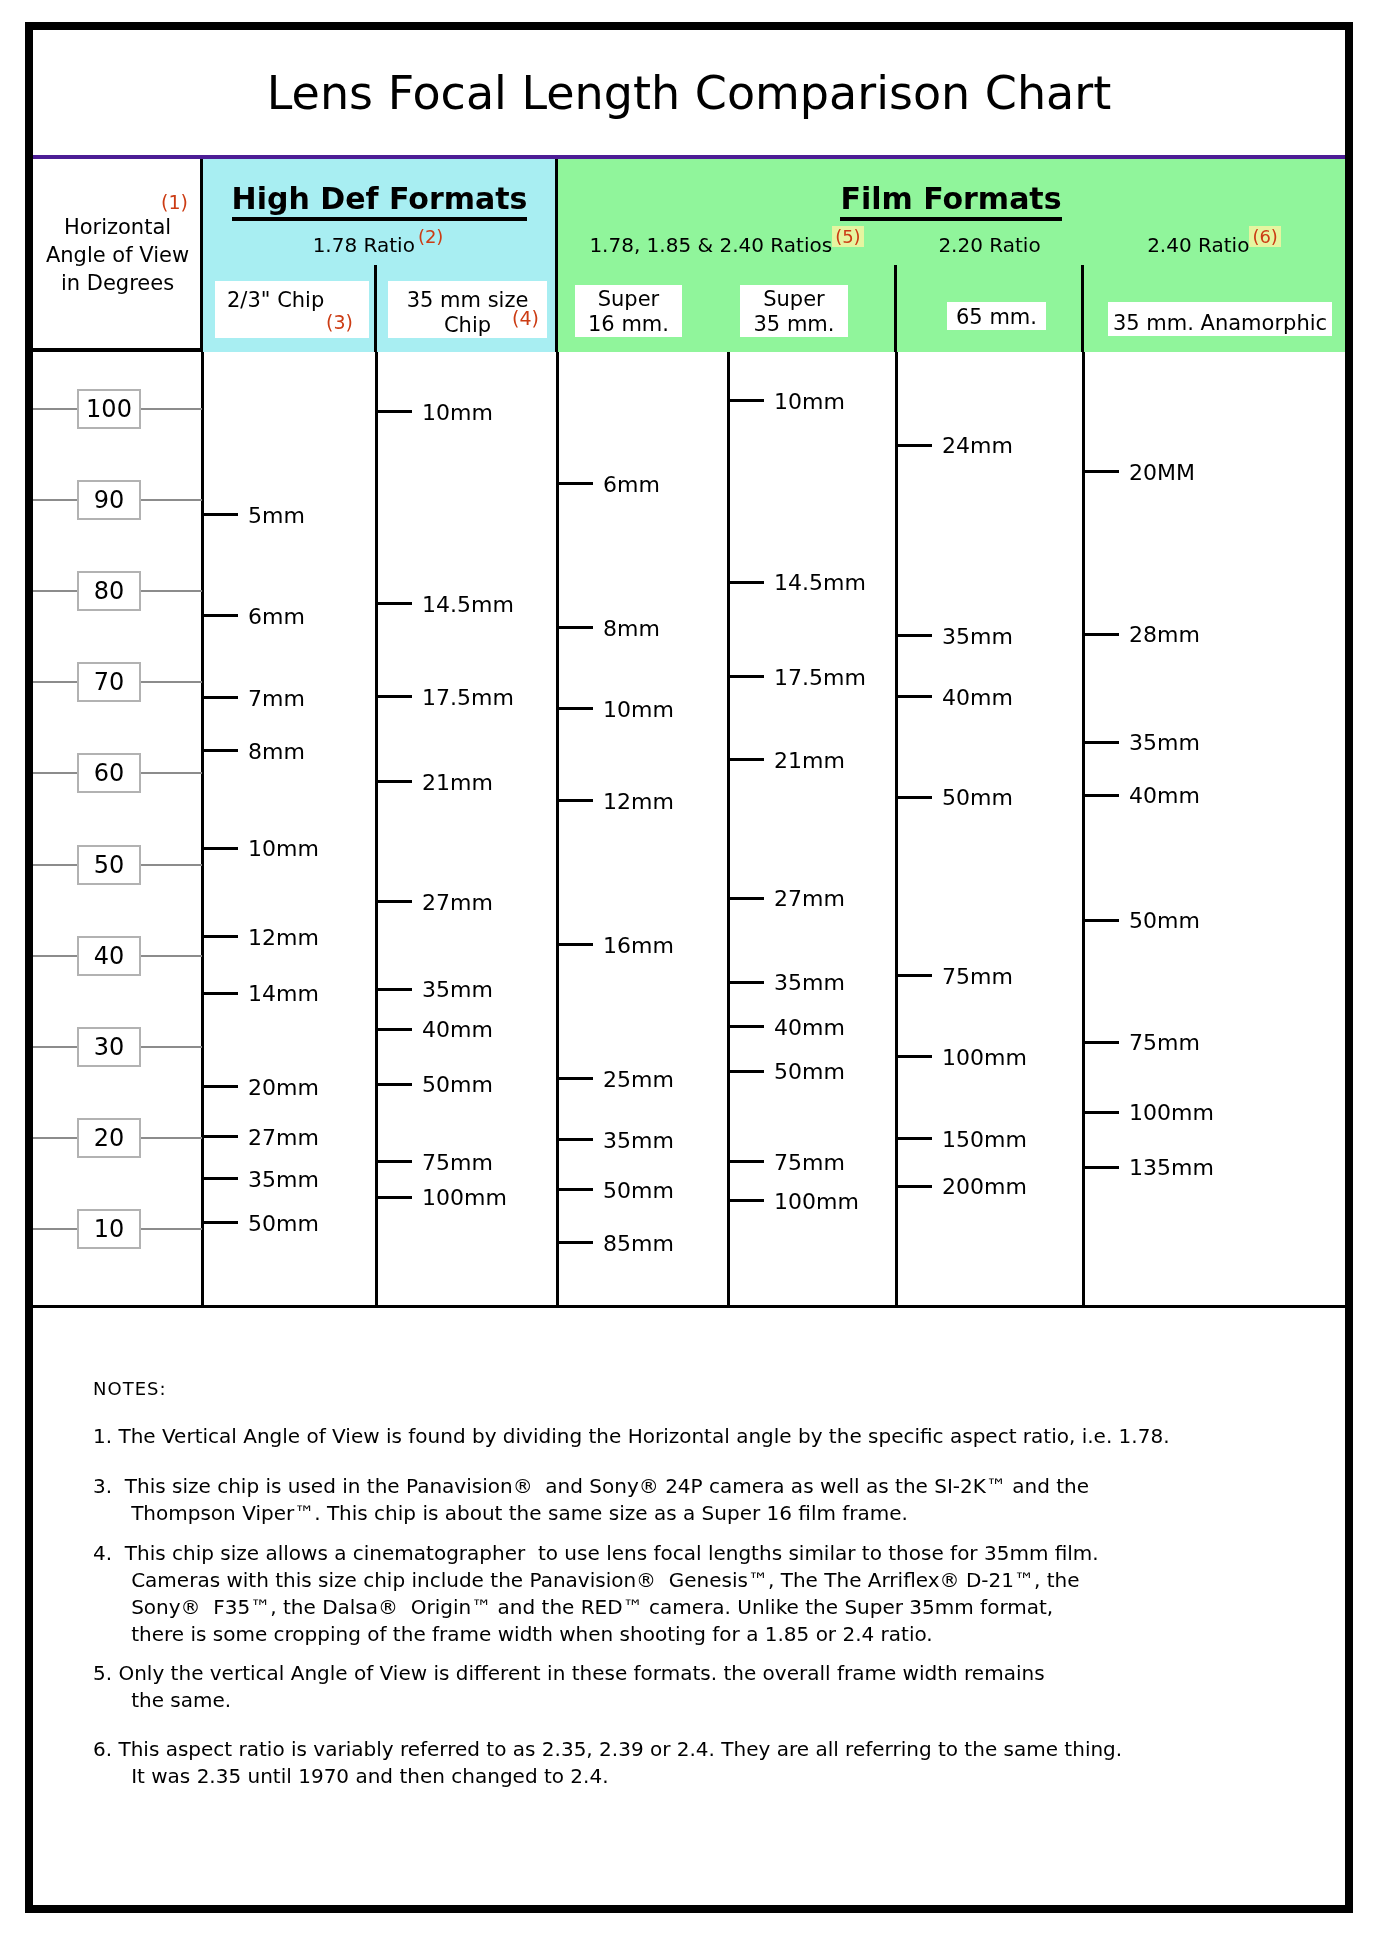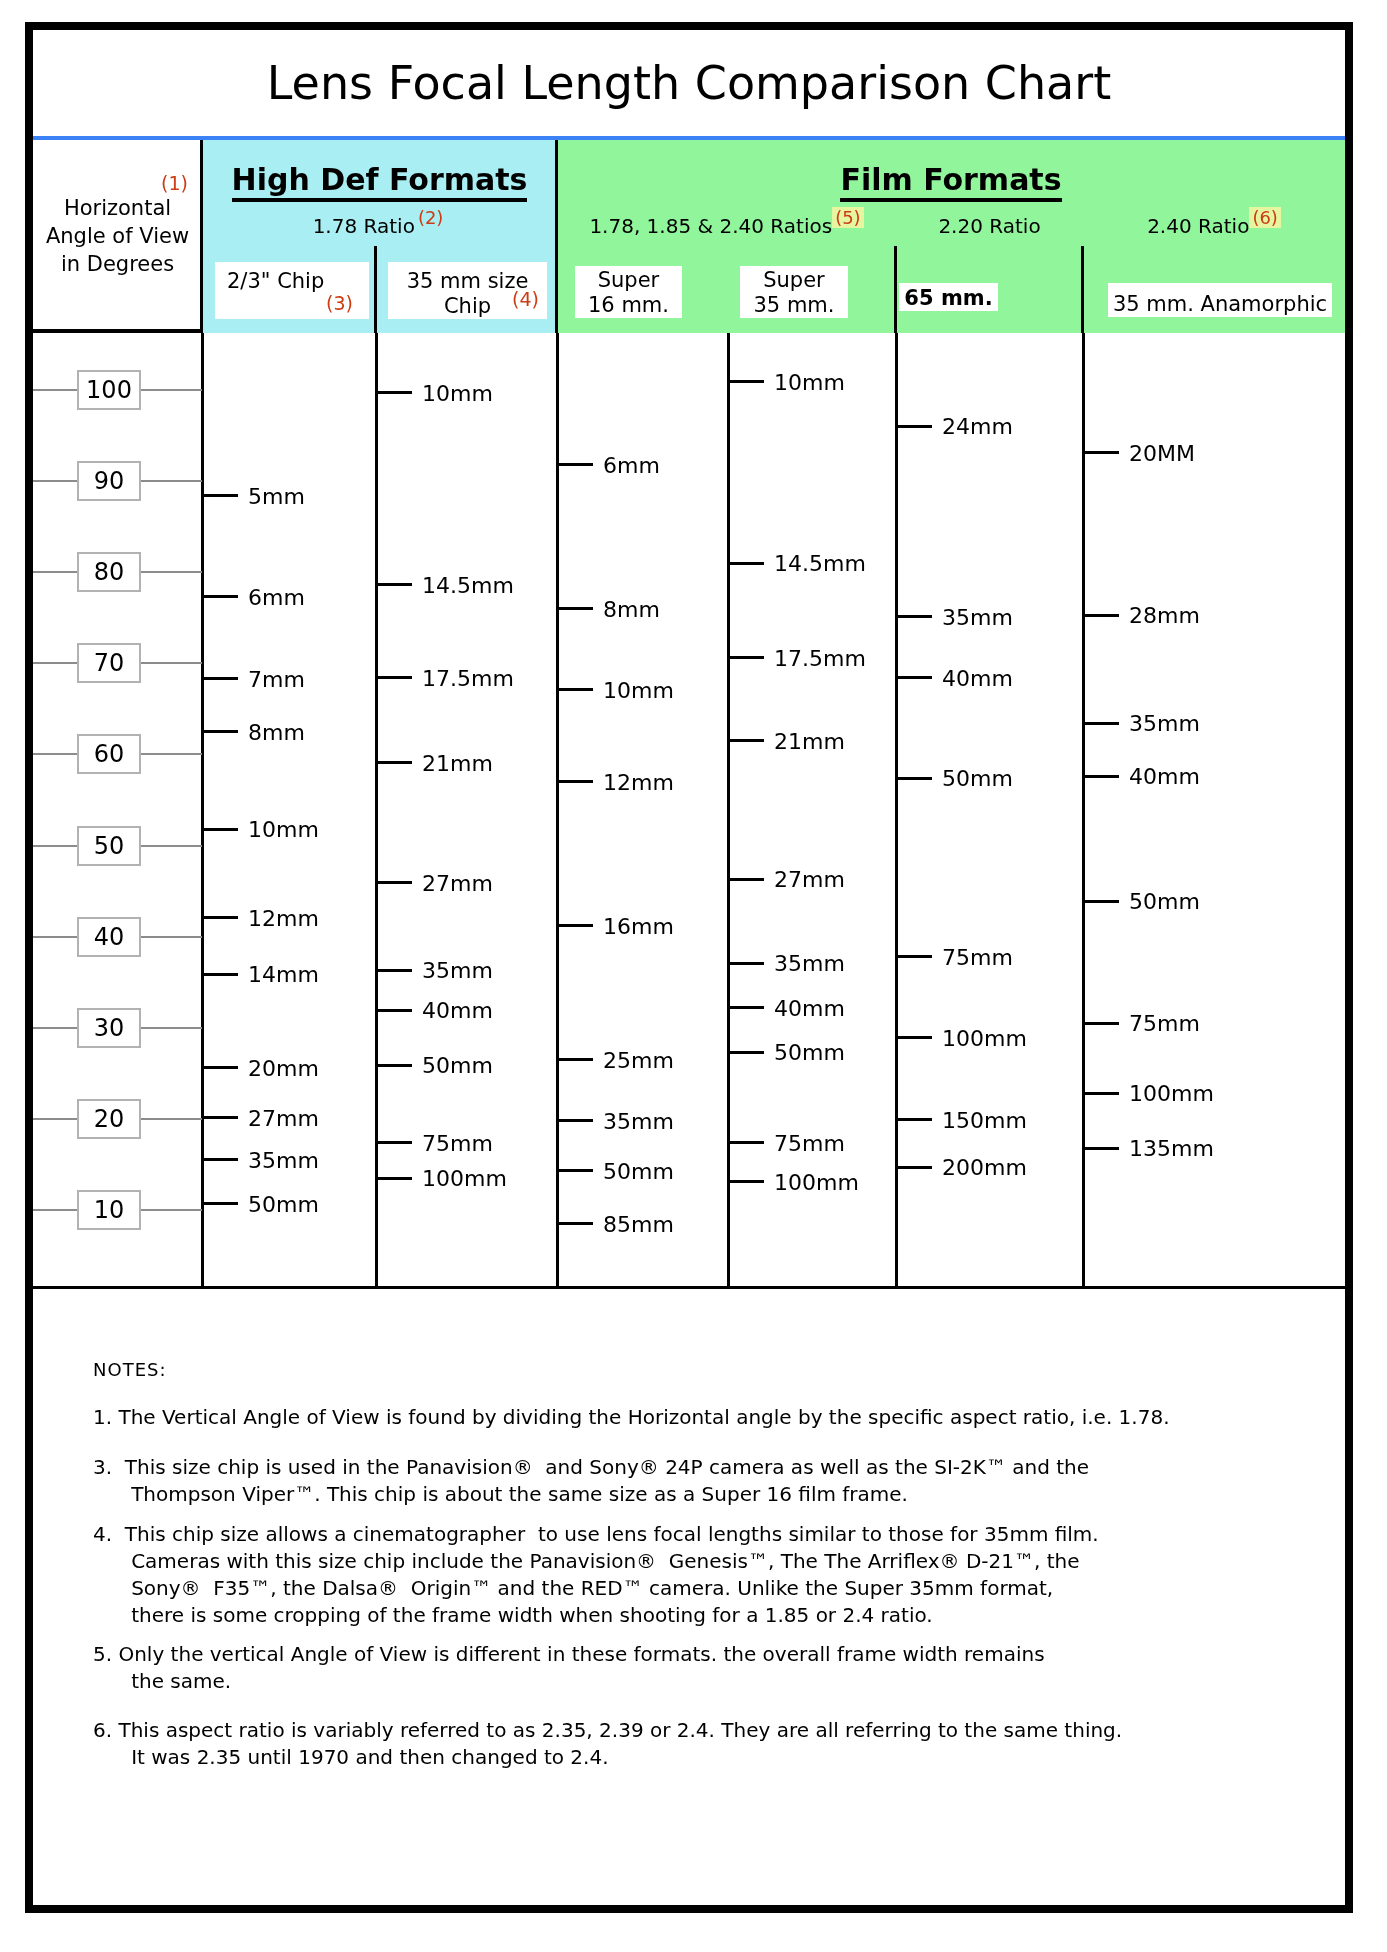--- a/index.html
+++ b/index.html
@@ -1,21 +1,21 @@
 <!DOCTYPE html>
 <html><head>
 <meta charset="utf-8">
 <style>
   html,body{margin:0;padding:0;background:#fff;}
   body{font-family:"DejaVu Sans","Liberation Sans",sans-serif;color:#000;}
   #page{position:relative;width:1387px;height:1952px;background:#fff;overflow:hidden;}
   #frame{position:absolute;left:25px;top:22px;width:1328px;height:1891px;border:8px solid #000;box-sizing:border-box;background:#fff;}
 
   
-  #title-row{position:relative;width:1312px;height:110px;border-bottom:4px solid #3b82f6;box-sizing:border-box;display:flex;align-items:center;justify-content:center;}
+  #title-row{position:relative;width:1312px;height:129px;border-bottom:4px solid #4c1d95;box-sizing:border-box;display:flex;align-items:center;justify-content:center;}
   #page-title{font-size:46px;letter-spacing:0px;white-space:nowrap;}
   #header-row{position:relative;width:1312px;height:193px;border-bottom:4px solid #000;box-sizing:border-box;}
   #chart-area{position:relative;width:1312px;height:956px;border-bottom:3px solid #000;box-sizing:border-box;}
   #notes-row{position:relative;width:1312px;height:616px;box-sizing:border-box;padding:70px 14px 0 60px;}
 
   
   .cell-bg{position:absolute;top:0;height:193px;}
   #hd-bg{left:169px;width:355px;}
   #film-bg{left:524px;width:788px;}
   .hsep{position:absolute;top:0;height:193px;width:3px;background:#000;}
@@ -24,21 +24,21 @@
   .group-title span{border-bottom:4px solid #000;padding-bottom:1px;}
   .ratio-label{position:absolute;top:74px;text-align:center;font-size:20px;white-space:nowrap;}
   .sup{font-size:18px;position:relative;top:-9px;padding:0 3px;}
   .red{color:#CC3C14;}
   .hl{background:#E6F5A0;}
   .fmt-box{position:absolute;background:#fff;box-sizing:border-box;display:flex;align-items:flex-end;justify-content:center;text-align:center;font-size:21px;line-height:25px;white-space:pre-line;}
   #box-c23{left:182px;top:122px;width:154px;height:57px;justify-content:flex-start;align-items:flex-start;padding:7px 0 0 12px;text-align:left;}
   #box-c35{left:355px;top:122px;width:159px;height:57px;}
   #box-s16{left:542px;top:126px;width:107px;height:52px;}
   #box-s35{left:707px;top:126px;width:108px;height:52px;}
-  #box-m65{left:866px;top:143px;width:99px;height:28px;font-weight:bold;}
+  #box-m65{left:914px;top:143px;width:99px;height:28px;}
   #box-ana{left:1075px;top:143px;width:224px;height:34px;}
   .box-sup{position:absolute;font-size:19px;}
   #sup-c23{right:16px;bottom:3px;}
   #sup-c35{right:8px;bottom:7px;}
   #deg-head{position:absolute;left:0;top:0;width:169px;height:193px;}
   #deg-head-sup{position:absolute;top:32px;right:14px;font-size:19px;}
   #deg-head-label{position:absolute;top:54px;left:0;width:169px;text-align:center;font-size:21px;line-height:28px;white-space:pre-line;}
 
   
   .vline{position:absolute;top:0;height:953px;width:3px;background:#000;}

